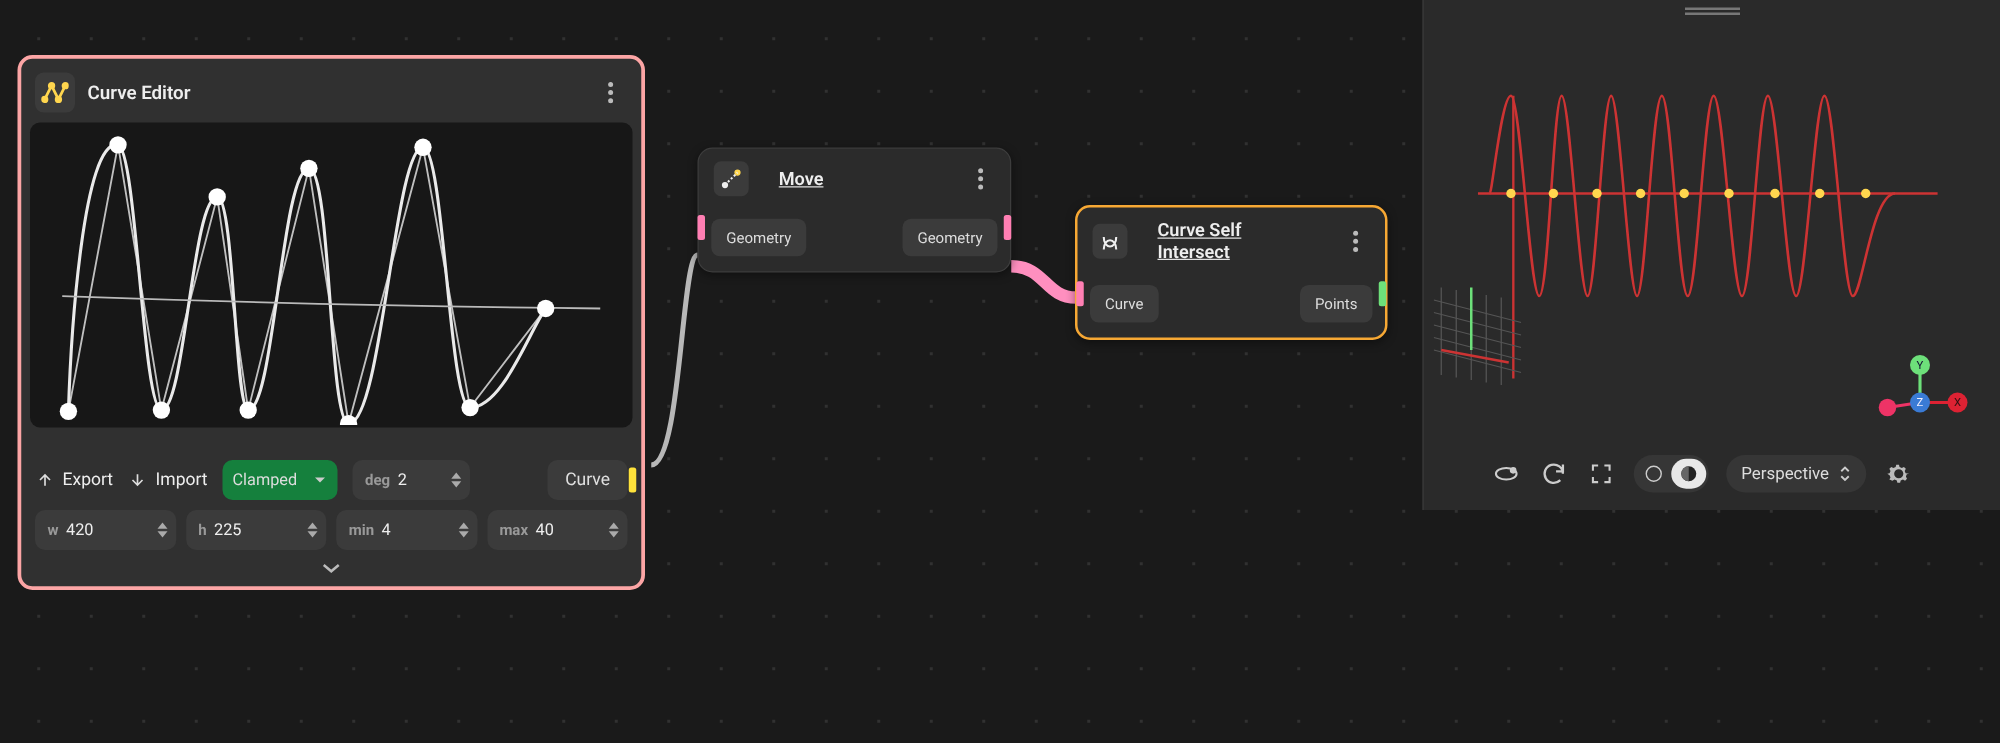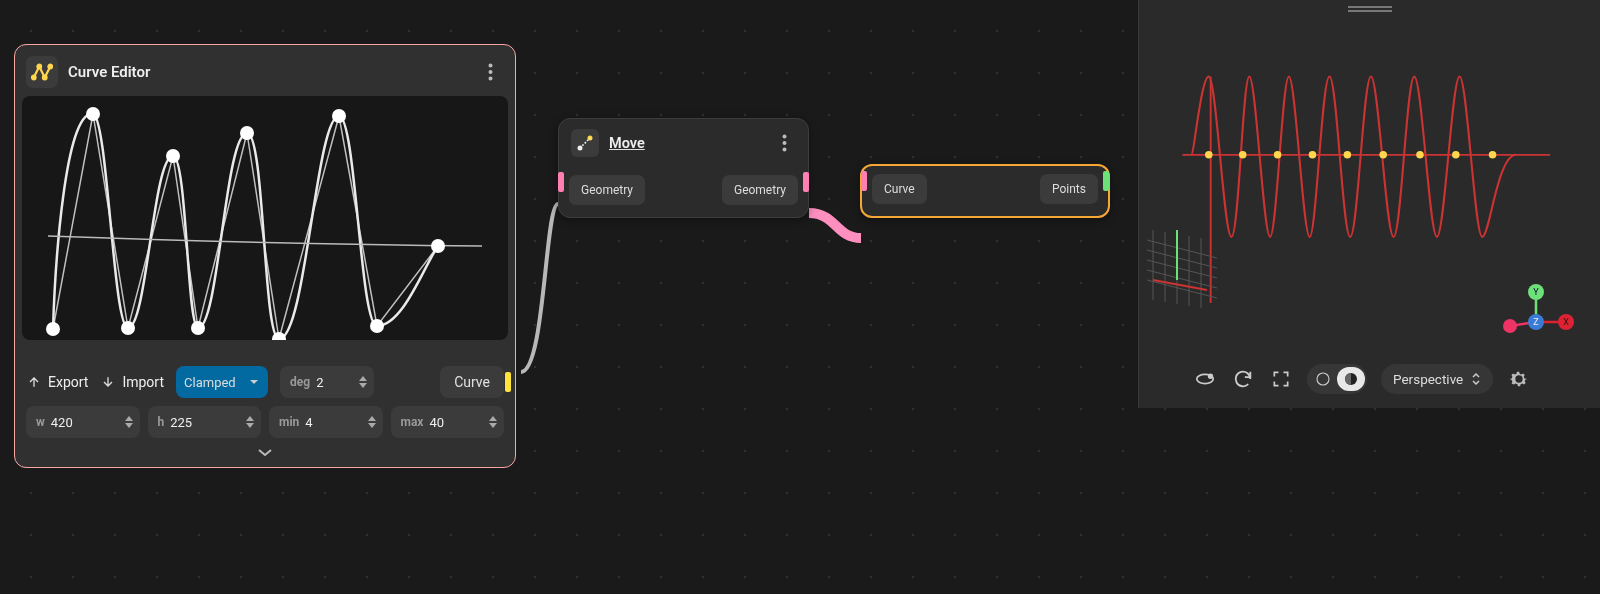--- a/index.html
+++ b/index.html
@@ -9,59 +9,59 @@
     .canvas {
       position:absolute; inset:0;
       background-image:radial-gradient(rgba(255,255,255,0.10) 1.2px, transparent 1.2px);
       background-size:42px 42px;
       background-position:10px 10px;
     }
 
     
     .curve-editor {
       position:absolute; left:14px; top:44px; width:502px;
-      background:#303030; border:1px solid #fca5a5; border-radius:12px; padding:7px;
+      background:#303030; border:3px solid #fca5a5; border-radius:12px; padding:7px;
     }
     .ce-header { display:flex; align-items:center; gap:10px; padding:4px 6px 8px 4px; }
     .ce-icon-box { width:32px; height:32px; border-radius:7px; background:#3b3b3b; display:flex; align-items:center; justify-content:center; }
     .ce-icon-box svg {stroke:#ffd64e;}
     .ce-title { font-size:15px; font-weight:600; color:#eee; flex:1; }
     .dots { width:24px; height:24px; display:flex; align-items:center; justify-content:center; }
     .dots svg { fill:#bbb; }
 
     .graph {
       width:100%; height:244px; background:#171717; border-radius:8px;
       position:relative; overflow:hidden;
     }
     .graph svg { position:absolute; inset:0; }
     .cp { fill:#fff; }
 
     .ce-row { display:flex; align-items:center; gap:12px; margin-top:26px; padding:0 4px; }
     .io-btn { display:flex; align-items:center; gap:6px; font-size:14px; color:#eee; }
     .io-btn svg { width:16px; height:16px; stroke:#ddd; stroke-width:2; fill:none; }
 
-    .pill { background:#0369a1; border-radius:8px; height:32px; display:flex; align-items:center; padding:0 8px; gap:6px; font-size:13px; color:#ddd;text-align:right; }
+    .pill { background:#15803d; border-radius:8px; height:32px; display:flex; align-items:center; padding:0 8px; gap:6px; font-size:13px; color:#ddd;text-align:right; }
     .field { background:#3b3b3b; border-radius:8px; height:32px; display:flex; align-items:center; padding:0 6px 0 10px; gap:6px; font-size:13px;}
     .field .lab { color:#999; font-size:12px;font-weight:bold; }
     .field .val { color:#eee; font-size:13px; }
     .spin { display:flex; flex-direction:column; margin-left:auto; gap:-2px; }
     .spin svg { width:10px; height:7px;}
     .spin svg path{ fill:#aaa;}
     .curve-out { background:#3b3b3b; border-radius:8px; height:32px; display:flex; align-items:center; padding:0 14px; margin-left:auto; font-size:14px; position:relative;}
     .curve-out::after { content:""; position:absolute; right:-7px; top:6px; width:6px; height:20px; background:#ffe33b; border-radius:2px;}
     .ce-row2 { display:flex; align-items:center; gap:8px; margin-top:8px; padding:0 4px;}
     .ce-row2 .field { flex:1;}
     .collapse { display:flex; justify-content:center; padding:8px 0 2px;}
     .collapse svg { width:18px; height:12px; stroke:#bbb; stroke-width:2; fill:none;}
 
     
     .node { position:absolute; background:#2b2b2b; border:1px solid #3d3d3d; border-radius:12px; box-shadow:0 2px 8px rgba(0,0,0,.4); }
     .node.move { left:558px; top:118px; width:251px;}
     .node.csi { left:860px; top:164px; width:250px; border:2px solid #f7a834;}
-    .node-hdr { display:flex; align-items:center; gap:10px; padding:10px 12px;text-decoration:underline;}
+    .node-hdr { display:flex; align-items:center; gap:24px; padding:10px 12px;text-decoration:underline;}
     .nh-icon { width:28px; height:28px; border-radius:6px; background:#3b3b3b; display:flex; align-items:center; justify-content:center;}
     .nh-title { font-size:14.5px; font-weight:600; color:#eee; flex:1;}
     .node-body { padding:8px 10px 12px; display:flex; flex-direction:column; gap:10px; position:relative;}
     .row { display:flex; gap:10px; align-items:center; }
     .port { background:#3b3b3b; border-radius:7px; height:30px; display:flex; align-items:center; padding:0 12px; font-size:12px; color:#ddd;}
     .l { }
     .r { margin-left:auto;}
     .mark { position:absolute; width:6px; height:20px; border-radius:2px;}
     .mark.pink { background:#ff7fb3;}
     .mark.green{ background:#6de07a;}
@@ -260,20 +260,35 @@
     <div class="row">
       <div class="mark pink left" style="top:5px"></div>
       <div class="port l">Geometry</div>
       <div class="port r">Geometry</div>
       <div class="mark pink right" style="top:5px"></div>
     </div>
   </div>
 </div>
 
 <div class="node csi">
+  <div class="node-hdr">
+    <div class="nh-icon">
+      <svg width="20" height="20" viewBox="0 0 24 24" fill="none" stroke="#eee" stroke-width="2">
+        <path d="M6 20 C6 8 18 8 18 20 M6 8 C6 20 18 20 18 8"></path>
+      </svg>
+    </div>
+    <div class="nh-title">Curve Self Intersect</div>
+    <div class="dots">
+      <svg width="5" height="18" viewBox="0 0 5 18">
+          <circle cx="2.5" cy="2.5" r="2"></circle>
+          <circle cx="2.5" cy="9" r="2"></circle>
+          <circle cx="2.5" cy="15.5" r="2"></circle>
+        </svg>
+    </div>
+  </div>
   <div class="node-body">
     <div class="row">
       <div class="mark pink left" style="top:5px"></div>
       <div class="port l">Curve</div>
       <div class="port r">Points</div>
       <div class="mark green right" style="top:5px"></div>
     </div>
   </div>
 </div>
 

